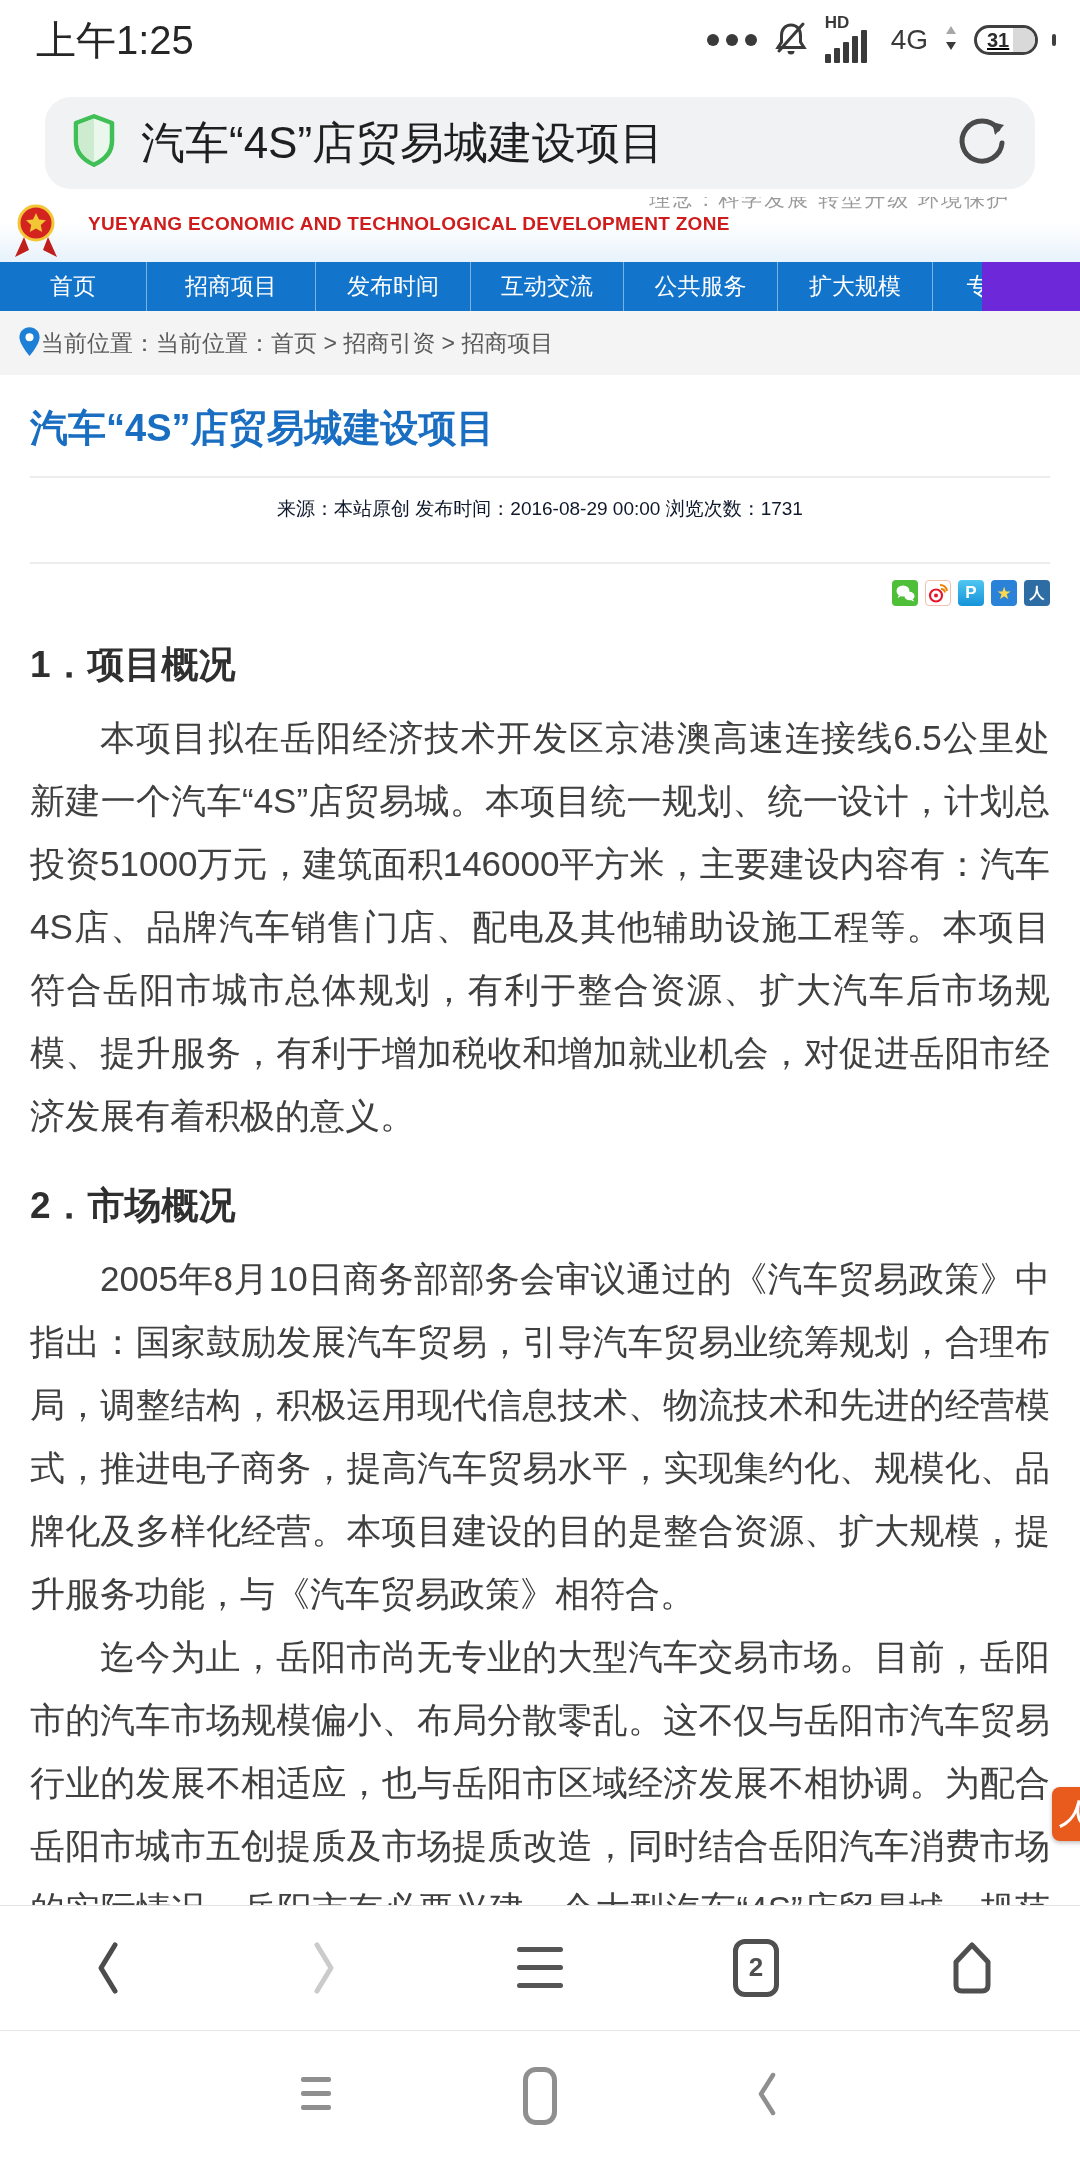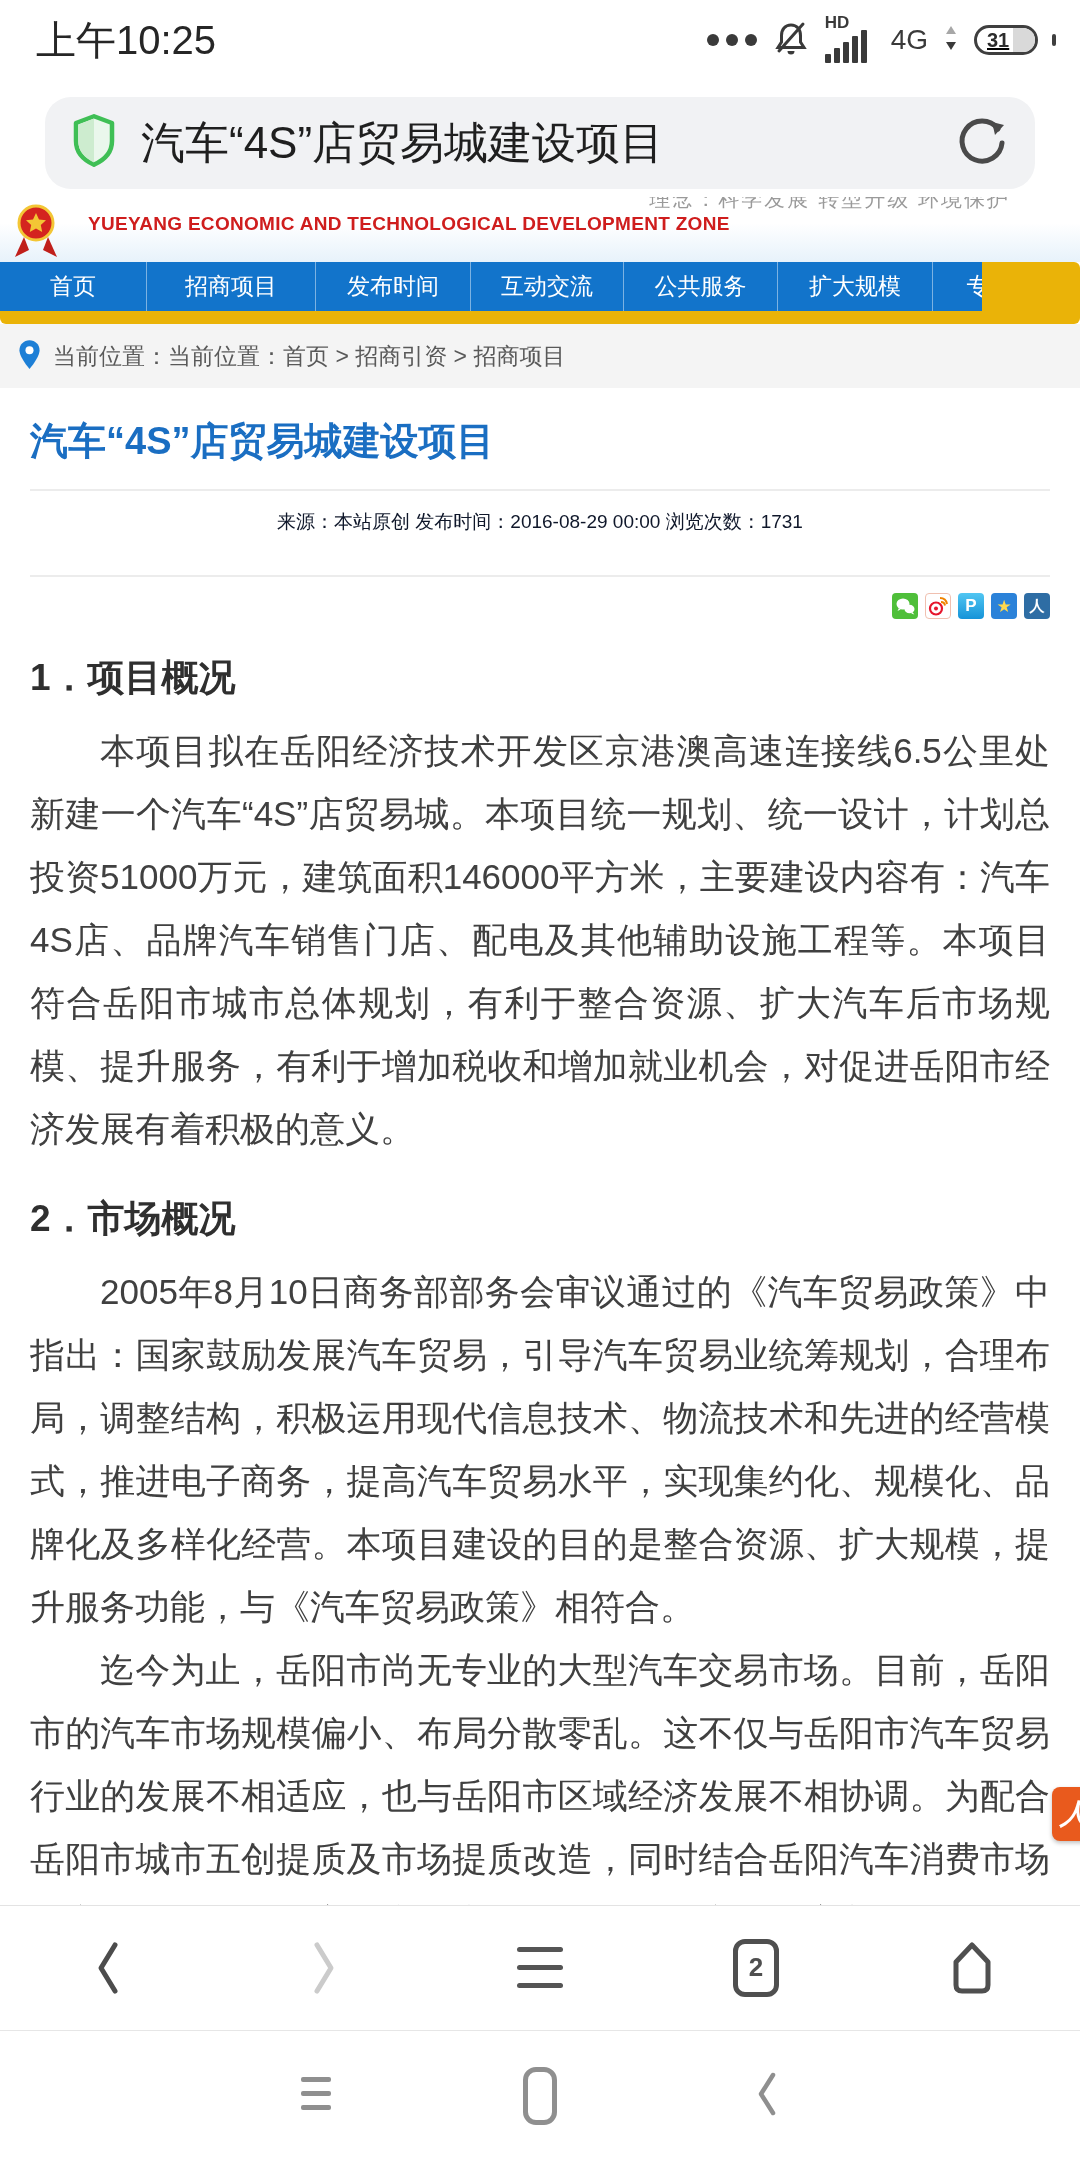--- a/index.html
+++ b/index.html
@@ -29,26 +29,26 @@
 
   
   .webpage { position:absolute; top:197px; left:0; right:0; height:1708px; background:#fff; overflow:hidden; }
 
   .site-header { position:relative; height:65px; background:linear-gradient(180deg,#ffffff 0%,#ffffff 40%,#e7f2fb 100%); }
   .emblem { position:absolute; left:8px; top:4px; }
   .site-name { position:absolute; left:88px; top:16px; font-size:19px; font-weight:bold; color:#cf1d1d; letter-spacing:.3px; white-space:nowrap; }
   .slogan-clip { position:absolute; right:70px; top:0; height:24px; overflow:hidden; }
   .slogan-clip span { display:block; margin-top:-12px; font-size:21px; color:#9a9a9a; letter-spacing:2px; white-space:nowrap; }
 
-  .nav-bar { position:relative; height:62px; background:#eab308;border-radius:6px; }
+  .nav-bar { position:relative; height:49px; background:#6d28d9; }
   .nav-blue { position:absolute; left:0; top:0; width:982px; height:49px; background:#1274cb; display:flex; overflow:hidden; }
   .nav-item { display:flex; align-items:center; justify-content:center; color:#fff; font-size:23px; flex:0 0 auto; border-right:1px solid rgba(255,255,255,.45); white-space:nowrap; }
   .nav-item:last-child { border-right:none; }
 
-  .breadcrumb { height:64px; background:#f4f4f4; display:flex; align-items:center; padding-left:18px; gap:12px; }
+  .breadcrumb { height:64px; background:#f4f4f4; display:flex; align-items:center; padding-left:18px; }
   .breadcrumb-text { font-size:23px; color:#595959; }
 
   .article { padding:0 30px; }
   .article-title { margin-top:28px; font-size:38px; font-weight:bold; color:#1a6ec2; }
   .divider { border-top:2px solid #ececec; margin-top:22px; }
   .article-meta { text-align:center; font-size:19px; color:#0f172a; padding:18px 0; }
   .share-row { display:flex; justify-content:flex-end; gap:7px; margin-top:16px; }
   .share-tile { width:26px; height:26px; border-radius:4px; display:flex; align-items:center; justify-content:center; overflow:hidden; }
   .tile-wechat { background:#4fbf3a; }
   .tile-weibo  { background:#ffffff; border:1px solid #f0c0b0; }
@@ -75,21 +75,21 @@
   .sys-recents i { width:30px; height:5px; background:#8f8f8f; border-radius:2px; }
   .sys-home { position:absolute; left:523px; top:36px; width:34px; height:58px; border:5px solid #8f8f8f; border-radius:13px; }
   .sys-back { position:absolute; left:756px; top:40px; }
 </style>
 </head>
 <body>
 
 <div class="screen">
 
   <div class="status-bar">
-    <span class="status-time">上午10:25</span>
+    <span class="status-time">上午1:25</span>
     <div class="status-right">
       <span class="dots">
           <i></i>
           <i></i>
           <i></i>
         </span>
       <span>
         <svg width="36" height="38" viewBox="0 0 36 38" fill="none" stroke="#3a3a3a" stroke-width="3" stroke-linecap="round">
           <path d="M18 6 C12 6 8.5 10.5 8.5 16.5 V23 l-3.5 5.5 h26 L27.5 23 v-6.5 C27.5 10.5 24 6 18 6 Z"></path>
           <path d="M14.5 32 a3.5 3.5 0 0 0 7 0" fill="#3a3a3a" stroke="none"></path>

